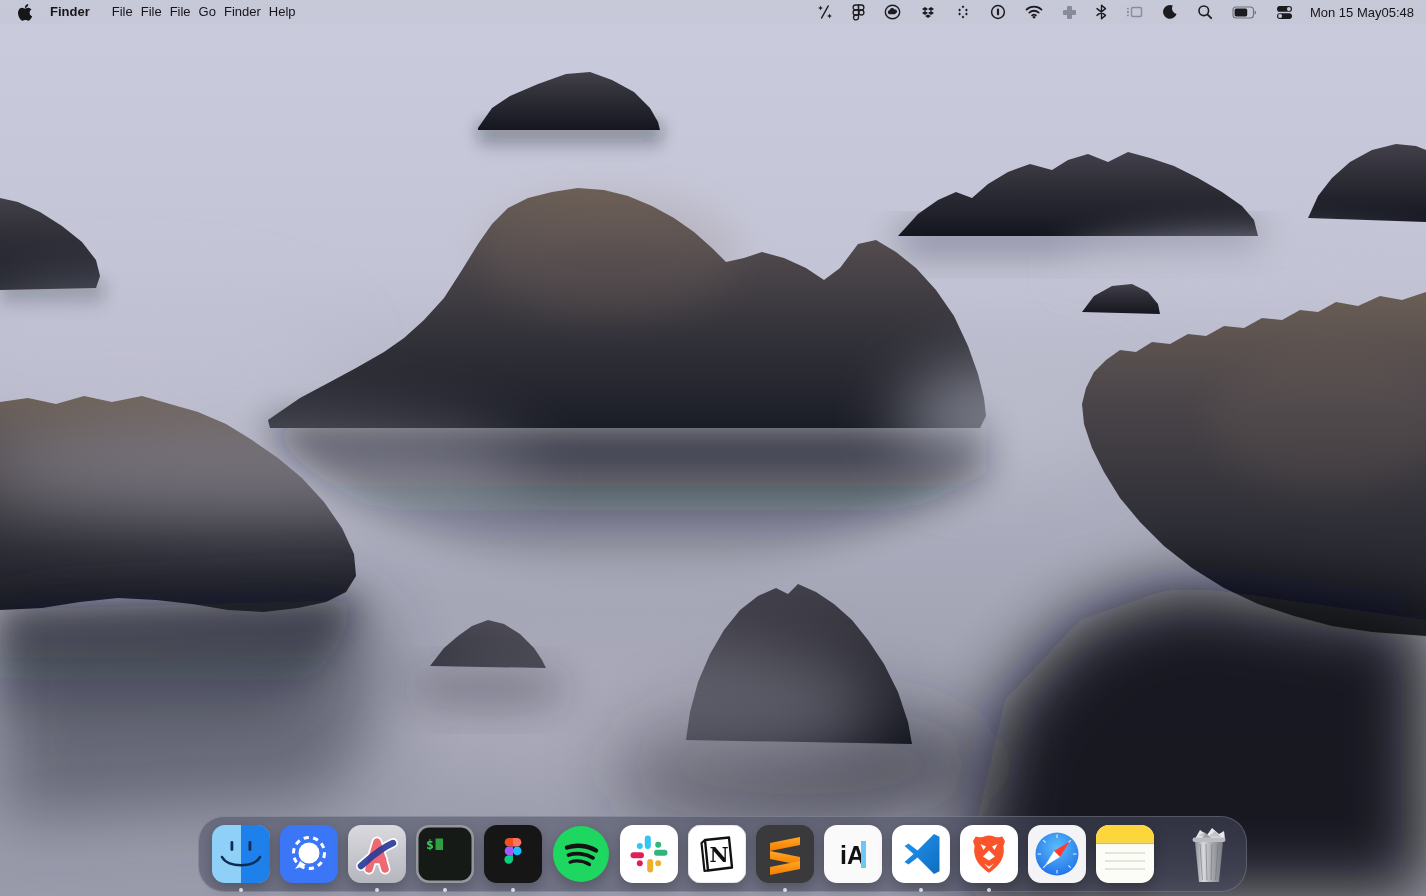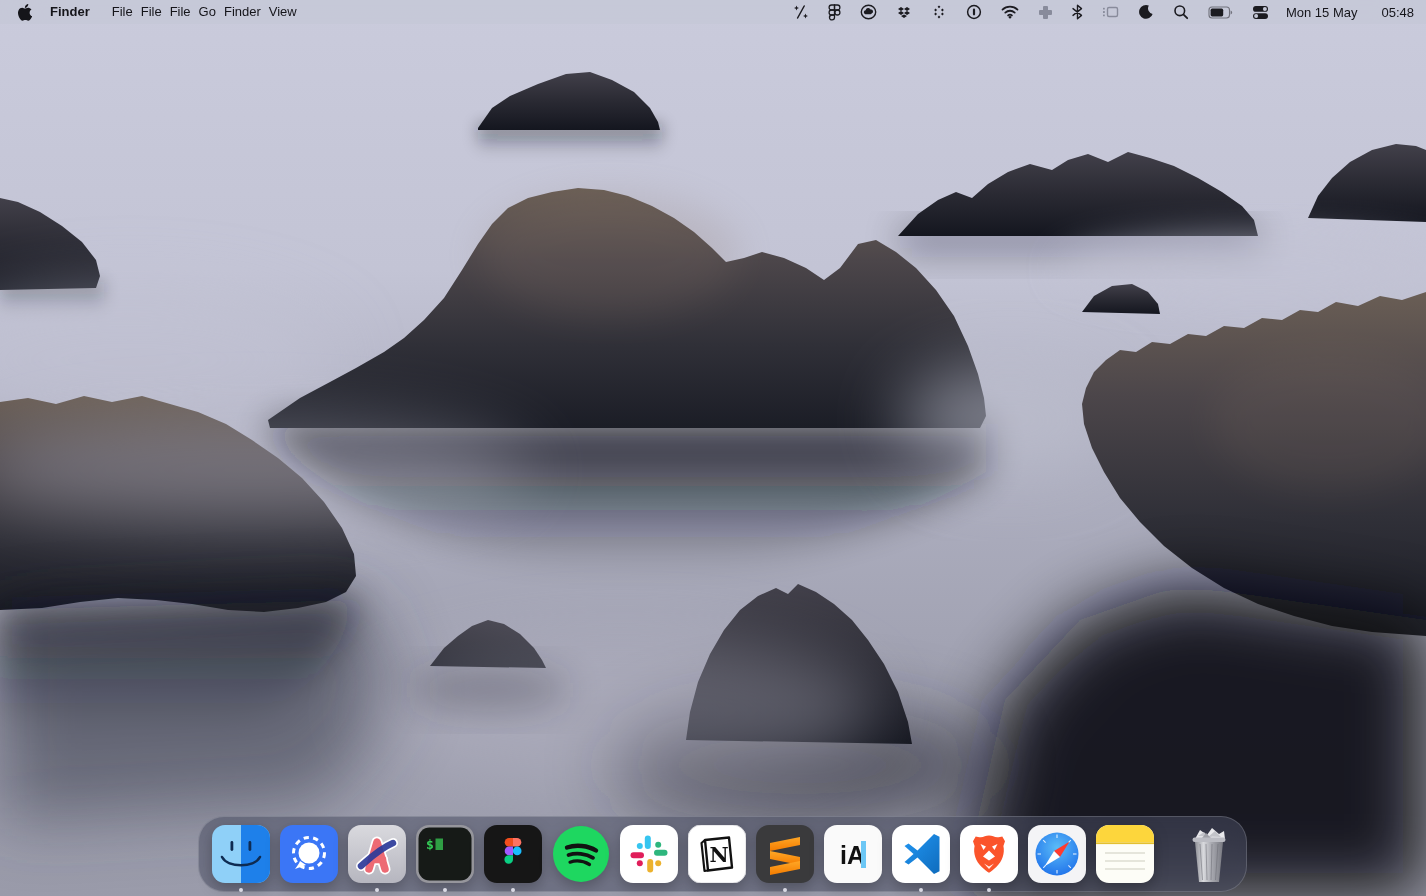--- a/index.html
+++ b/index.html
@@ -16,21 +16,21 @@
   .mb-left{display:flex;align-items:flex-start;}
   .apple{width:28px;display:flex;justify-content:center;align-items:center;}
   .app-name{font-weight:bold;margin:0 6px 0 12px;}
   .menus{display:flex;gap:8px;margin-left:16px;}
   .menu-item{cursor:default;}
   .mb-right{display:flex;align-items:center;}
   .status{display:flex;align-items:center;gap:19px;}
   .status-icon{display:flex;align-items:center;}
   .status-icon svg{display:block;}
   .dim{opacity:.45;}
-  .datetime{display:flex;gap:24px;margin-left:17px;}
+  .datetime{display:flex;gap:0;margin-left:17px;}
   
   .dock{position:absolute;left:198px;top:816px;width:1049px;height:76px;z-index:5;
         background:rgba(72,76,98,0.52);border:1px solid rgba(255,255,255,0.17);
         border-radius:26px;display:flex;align-items:center;padding:0 8px;
         box-sizing:border-box;backdrop-filter:blur(22px);}
   .dock-item{position:relative;width:58px;height:58px;margin:0 5px;}
   .dock-item>svg{width:58px;height:58px;display:block;
         filter:drop-shadow(0 5px 7px rgba(0,0,0,0.25));}
   .dot{position:absolute;left:50%;transform:translateX(-50%);bottom:-9px;
        width:4px;height:4px;border-radius:50%;background:rgba(238,238,248,0.85);}
@@ -129,21 +129,21 @@
           <path fill="#15151a" d="M12.6,8.9c0-2.2,1.8-3.2,1.9-3.3c-1-1.5-2.6-1.7-3.2-1.8C9.9,3.7,8.7,4.6,8,4.6 C7.4,4.6,6.3,3.8,5.2,3.8c-1.4,0-2.8,0.8-3.5,2.1c-1.5,2.6-0.4,6.5,1.1,8.6c0.7,1,1.6,2.2,2.7,2.2c1.1,0,1.5-0.7,2.9-0.7 c1.3,0,1.7,0.7,2.9,0.7c1.2,0,2-1.1,2.7-2.1c0.8-1.2,1.2-2.4,1.2-2.4S12.6,11.3,12.6,8.9z M10.4,2.6C11,1.9,11.4,1,11.3,0 c-0.9,0-1.9,0.6-2.5,1.3C8.2,2,7.8,3,7.9,3.9C8.9,4,9.8,3.4,10.4,2.6z"></path>
         </svg>
       </div>
       <span class="app-name">Finder</span>
       <div class="menus">
         <span class="menu-item">File</span>
         <span class="menu-item">File</span>
         <span class="menu-item">File</span>
         <span class="menu-item">Go</span>
         <span class="menu-item">Finder</span>
-        <span class="menu-item">View</span>
+        <span class="menu-item">Help</span>
       </div>
     </div>
     <div class="mb-right">
       <div class="status">
         <span class="status-icon">
           <svg width="16" height="16" viewBox="0 0 16 16" fill="#1b1b20">
             <path d="M11.2,2 L4.6,14" stroke="#1b1b20" stroke-width="1.5" stroke-linecap="round" fill="none"></path>
             <path d="M3.5,1.5 L4.2,3.3 L6,4 L4.2,4.7 L3.5,6.5 L2.8,4.7 L1,4 L2.8,3.3 Z"></path>
             <path d="M12.5,9.5 L13.2,11.3 L15,12 L13.2,12.7 L12.5,14.5 L11.8,12.7 L10,12 L11.8,11.3 Z"></path>
           </svg>

